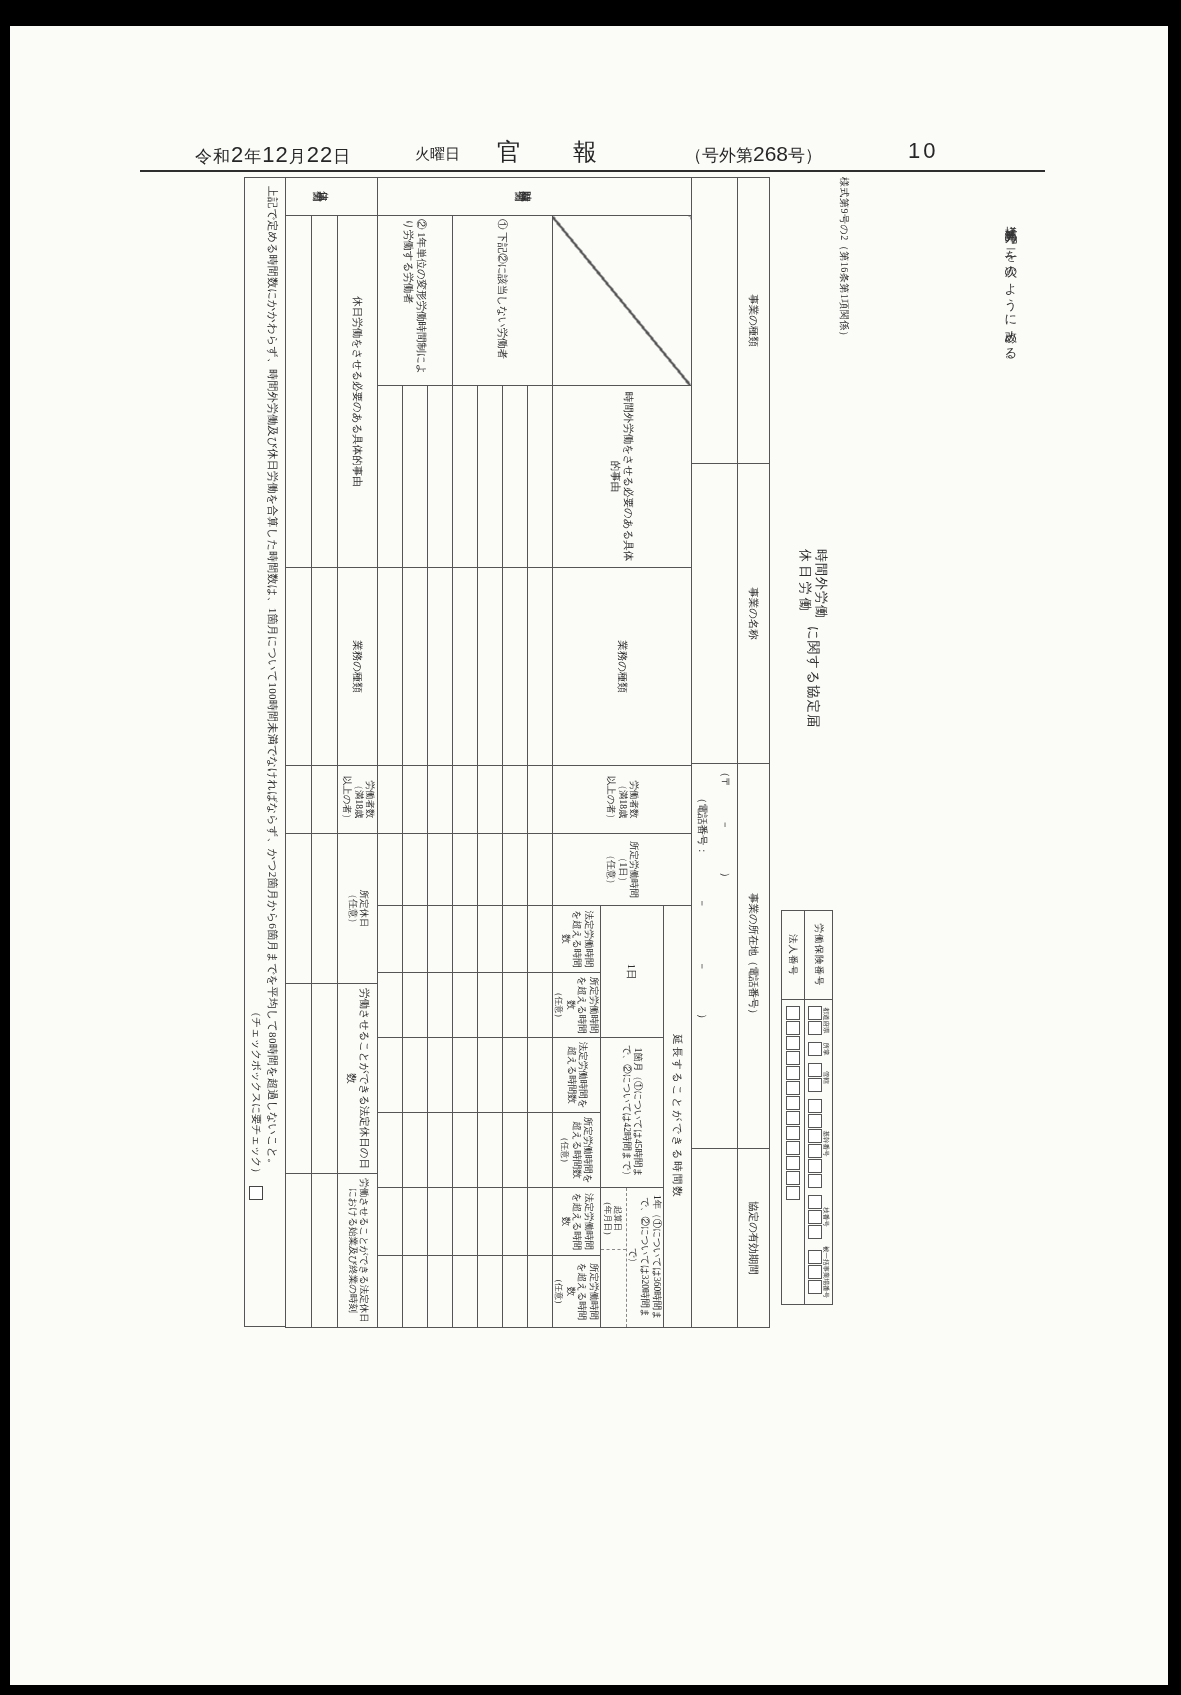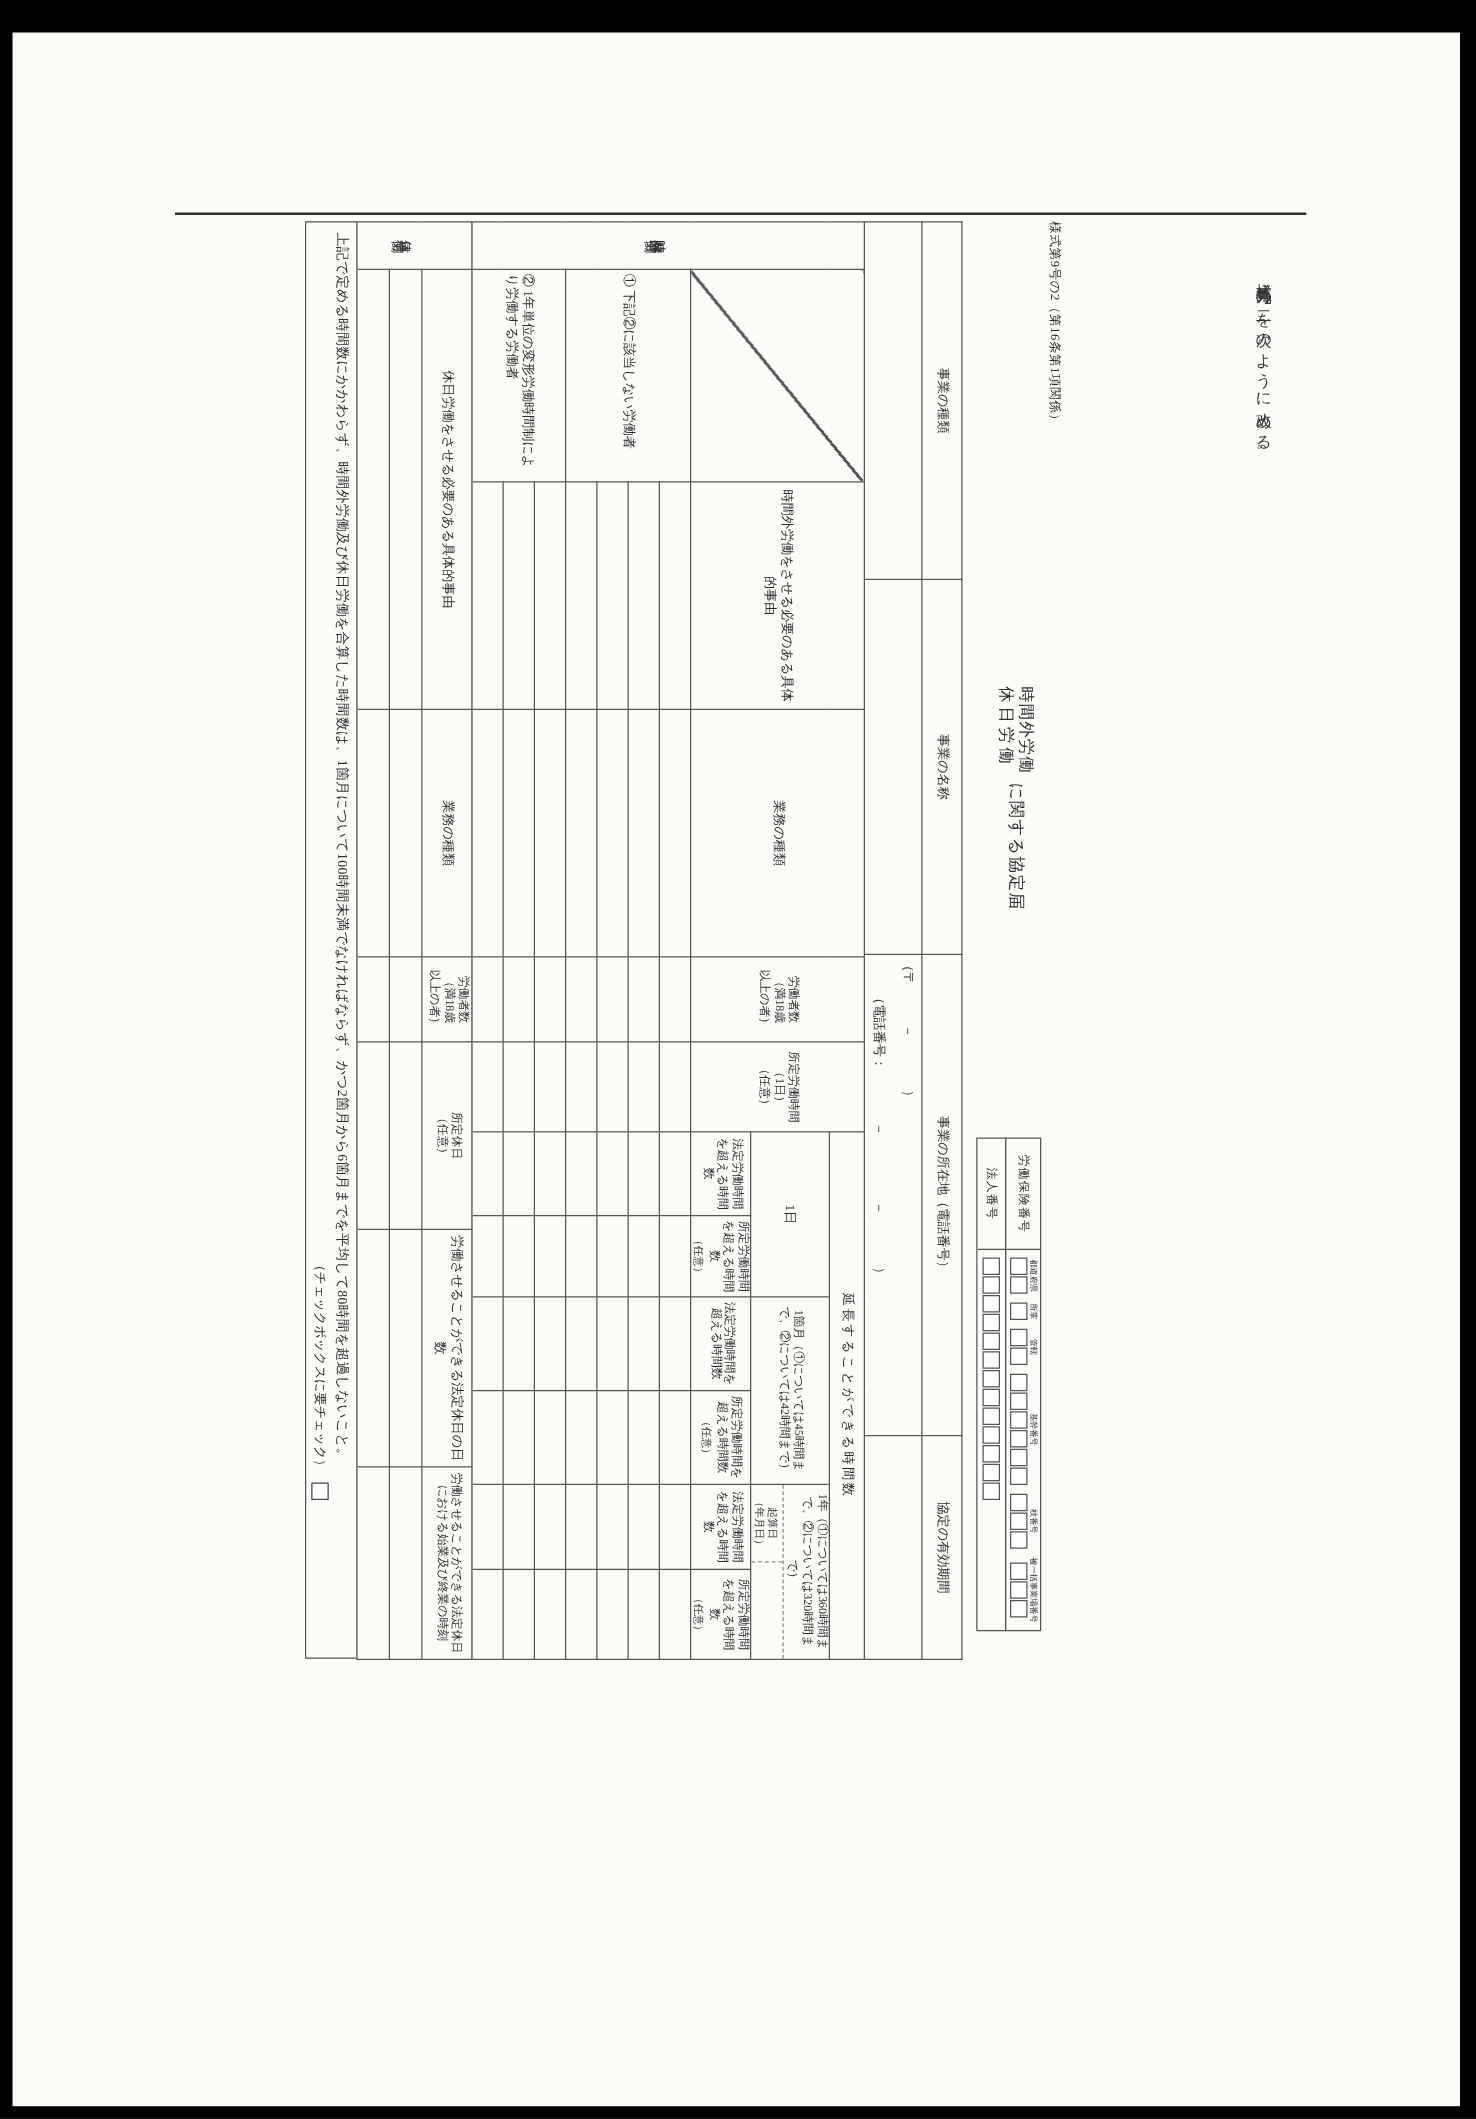--- a/index.html
+++ b/index.html
@@ -70,20 +70,27 @@
   .note .n1{font-size:11px;letter-spacing:0.3px;line-height:14px;}
   .note .n2{display:flex;justify-content:flex-end;align-items:center;padding-right:118px;
             font-size:10.5px;margin-top:3px;}
   .cbx{display:inline-block;width:12px;height:12px;border:1.5px solid #444;margin-left:8px;background:#fff;}
 </style>
 </head>
 <body>
 
 <div class="page">
 
+  <div class="gz-header">
+    <div class="gz-date"><span>令和</span><span class="num">2</span><span>年</span><span class="num">12</span><span>月</span><span class="num">22</span><span>日</span></div>
+    <div class="gz-weekday">火曜日</div>
+    <div class="gz-pub">官報</div>
+    <div class="gz-issue"><span>（号外第</span><span class="num">268</span><span>号）</span></div>
+    <div class="gz-page-num">10</div>
+  </div>
   <div class="gz-rule"></div>
 
   <div class="amend">様式第九号の二を次のように改める。</div>
 
   <div class="form-rot">
 
     <div class="form-no">様式第9号の2（第16条第1項関係）</div>
 
     <div class="band">
       <div class="title-block">

